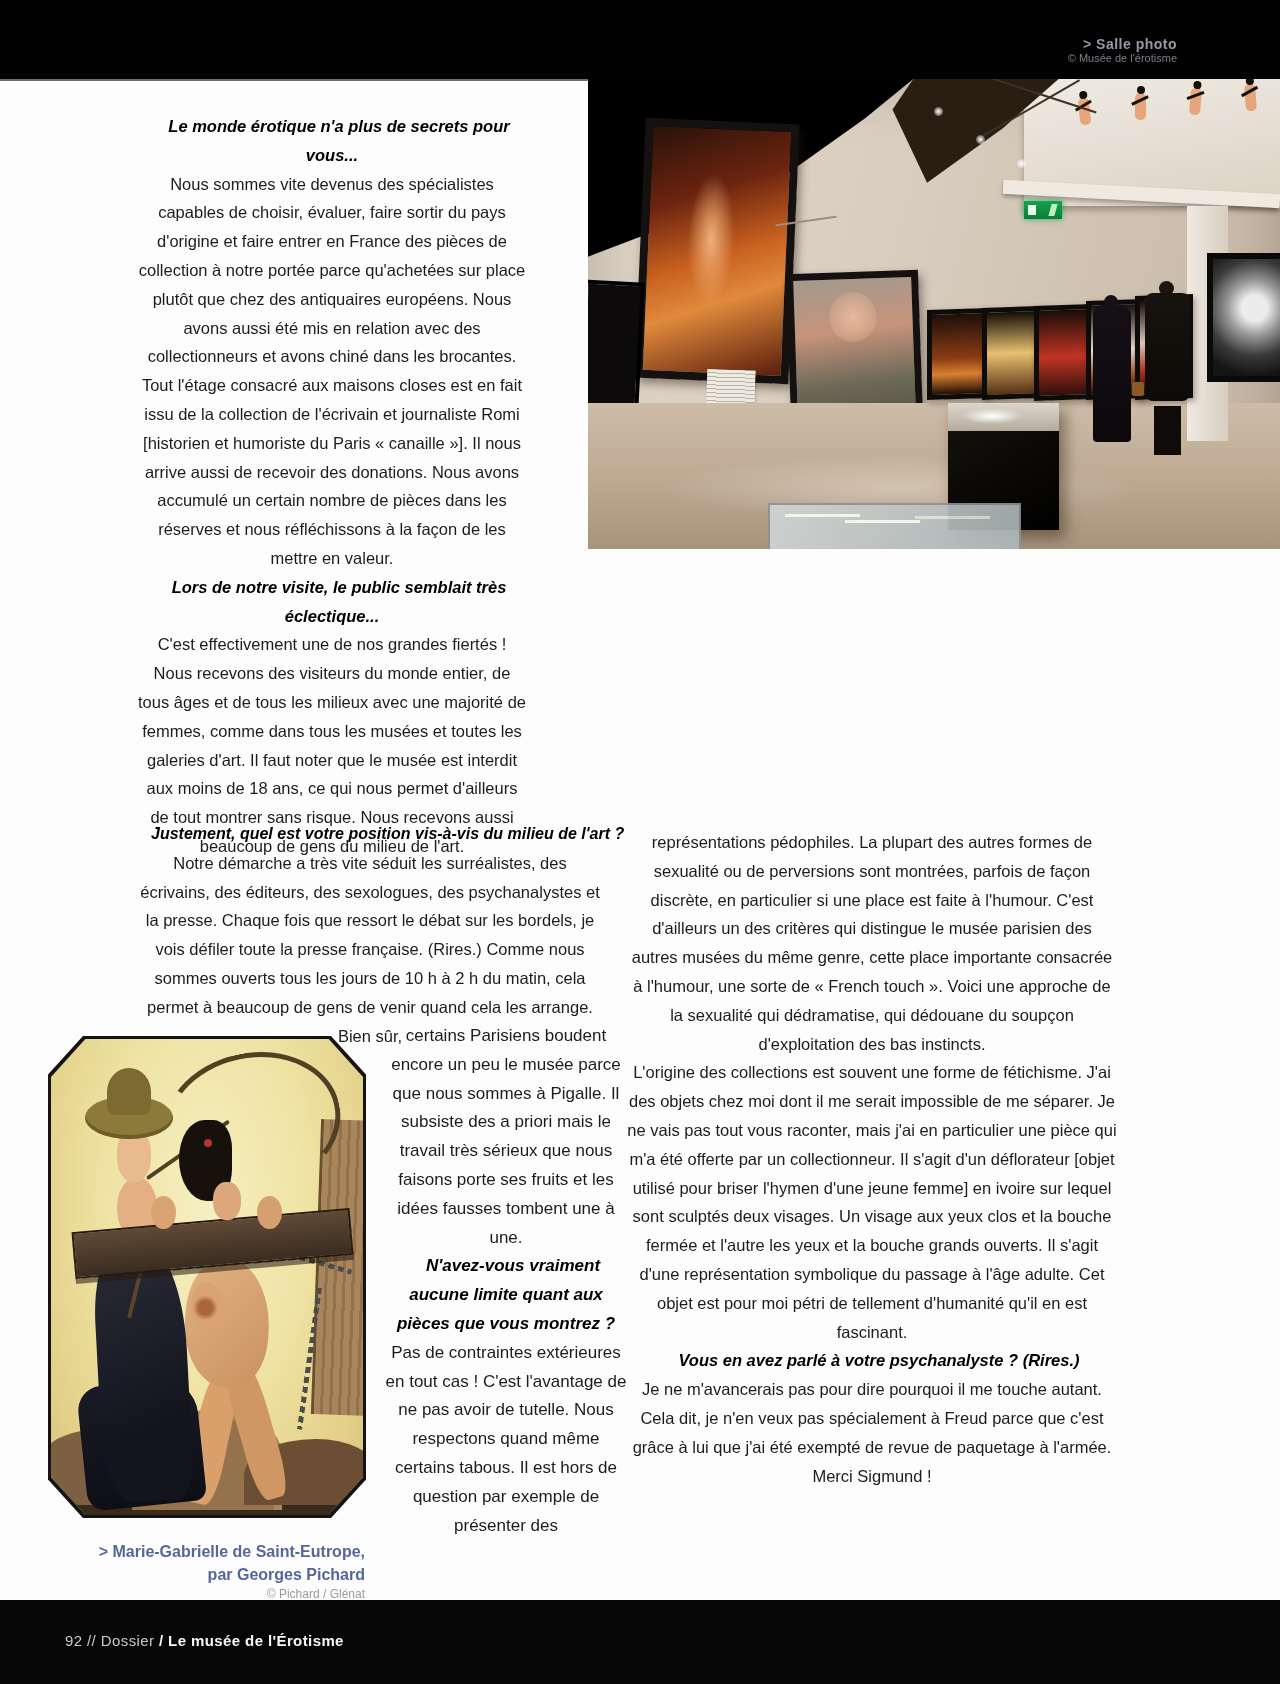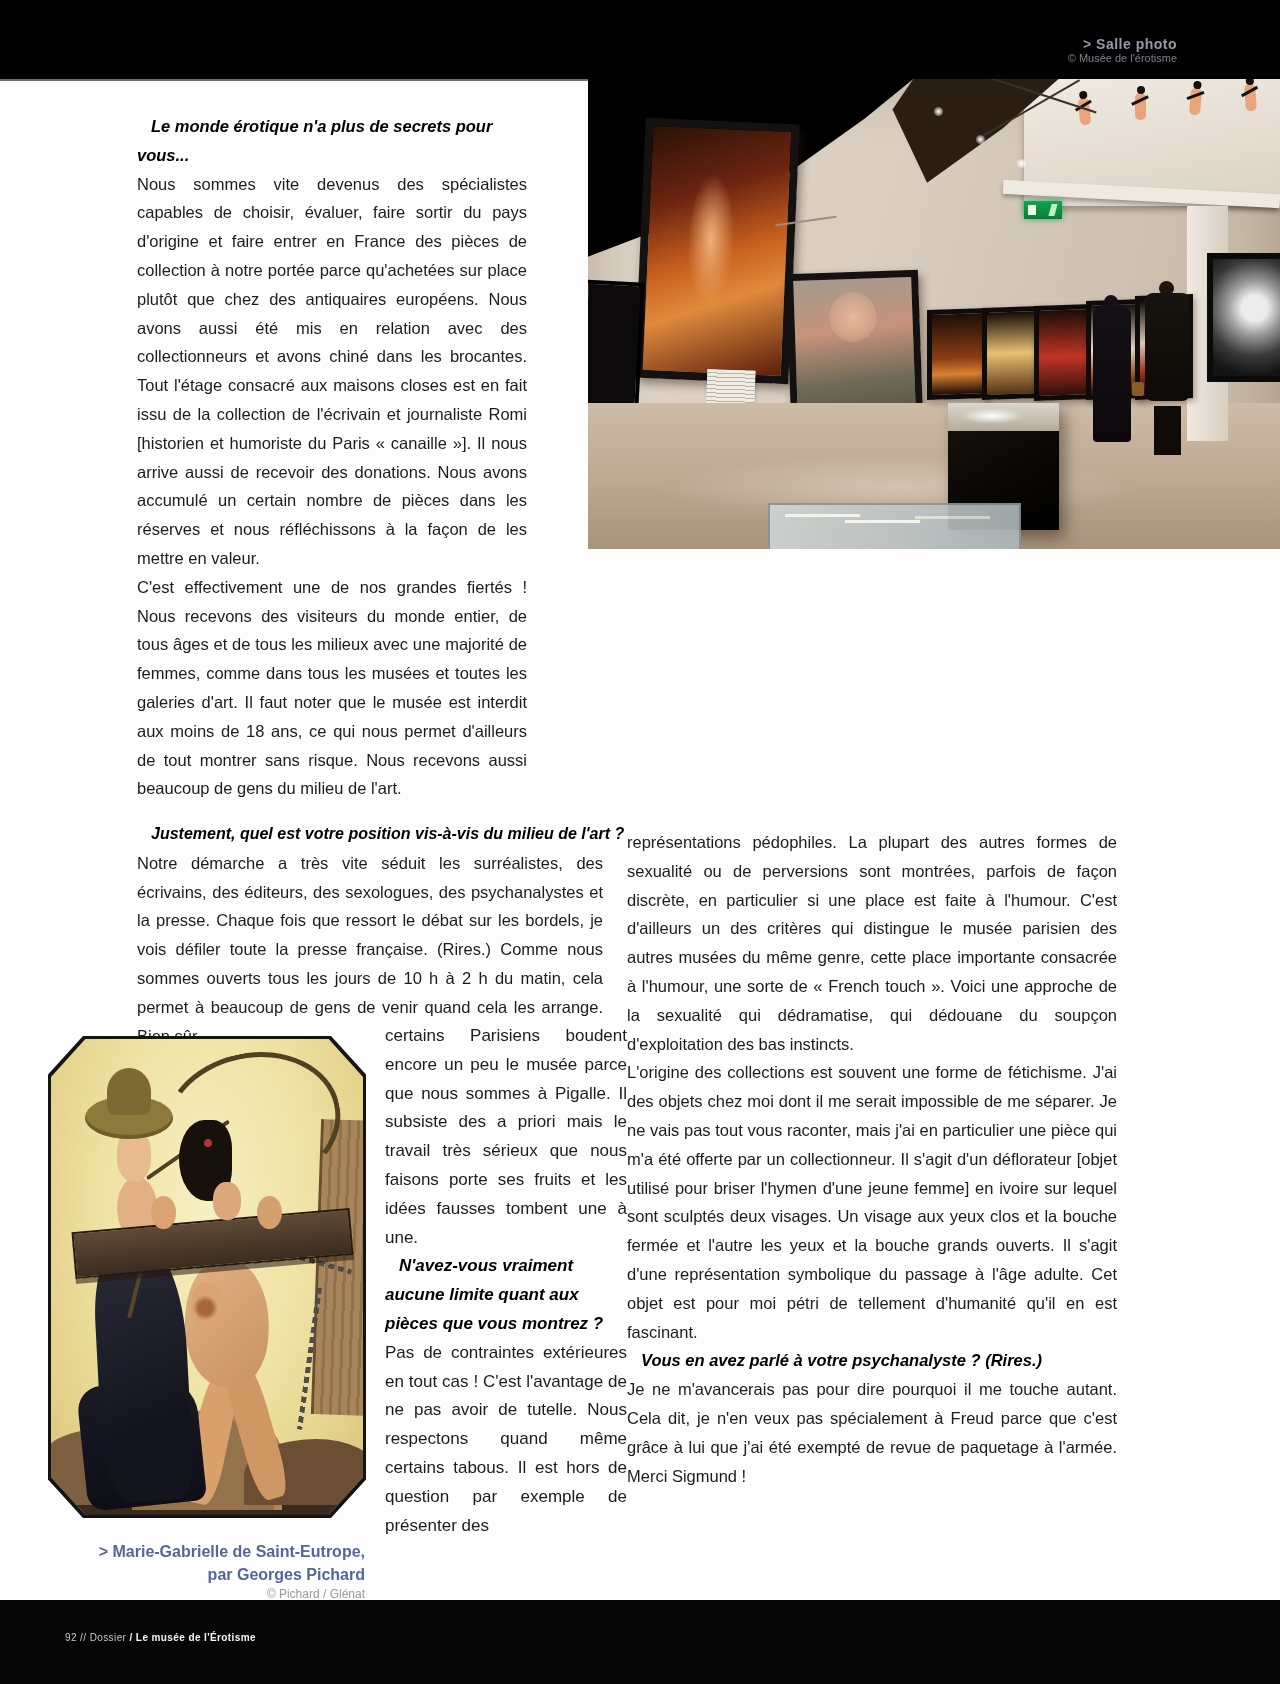--- a/index.html
+++ b/index.html
@@ -6,27 +6,27 @@
   .page{position:relative;width:1280px;height:1684px;background:#fdfdfd;overflow:hidden;
         font-family:"Liberation Sans",sans-serif;color:#1c1c1c;}
   .abs{position:absolute;}
 
   
   .band-top{left:0;top:0;width:1280px;height:79px;background:#020202;border-bottom:2px solid #6e6e6e;}
   .band-bottom{left:0;top:1600px;width:1280px;height:84px;background:#060606;}
   .hdr-label{right:103px;top:36px;text-align:right;line-height:1.15;}
   .hdr-label .t1{font-weight:bold;font-style:normal;font-size:14px;letter-spacing:.5px;color:#9c96a6;}
   .hdr-label .t2{font-size:11px;color:#837d8b;}
-  .footer-text{left:65px;top:1632px;font-size:10px;letter-spacing:.4px;}
+  .footer-text{left:65px;top:1632px;font-size:15px;letter-spacing:.4px;}
   .footer-text .f1{color:#c9c9c9;}
   .footer-text .f2{color:#f7f7f7;font-weight:bold;}
 
   
   .copy{font-size:16.5px;line-height:28.8px;text-align:justify;}
-  .copy p{margin:0;}
+  .copy p{margin:0;text-align:center;}
   .q{font-weight:bold;font-style:italic;color:#000;text-indent:14px;text-align:left;}
   .col-a{left:137px;top:112px;width:390px;}
   .col-b{left:137px;top:820px;width:466px;}
   .col-b .q{white-space:nowrap;font-size:16px;}
   .col-c{left:385px;top:1022px;width:242px;font-size:17px;}
   .col-r{left:627px;top:828px;width:490px;}
 
   
   .quote{left:548px;top:560px;width:580px;text-align:center;font-weight:bold;font-style:italic;
          font-size:36px;line-height:46px;color:#56709c;
@@ -209,20 +209,21 @@
       <div class="bag"></div>
     </div>
     <div class="pedestal"></div>
     <div class="gcase"></div>
   </div>
 
 
   <div class="abs copy col-a">
     <p class="q">Le monde érotique n'a plus de secrets pour vous...</p>
     <p>Nous sommes vite devenus des spécialistes capables de choisir, évaluer, faire sortir du pays d'origine et faire entrer en France des pièces de collection à notre portée parce qu'achetées sur place plutôt que chez des antiquaires européens. Nous avons aussi été mis en relation avec des collectionneurs et avons chiné dans les brocantes. Tout l'étage consacré aux maisons closes est en fait issu de la collection de l'écrivain et journaliste Romi [historien et humoriste du Paris « canaille »]. Il nous arrive aussi de recevoir des donations. Nous avons accumulé un certain nombre de pièces dans les réserves et nous réfléchissons à la façon de les mettre en valeur.</p>
+    <p class="q">Lors de notre visite, le public semblait très éclectique...</p>
     <p>C'est effectivement une de nos grandes fiertés ! Nous recevons des visiteurs du monde entier, de tous âges et de tous les milieux avec une majorité de femmes, comme dans tous les musées et toutes les galeries d'art. Il faut noter que le musée est interdit aux moins de 18 ans, ce qui nous permet d'ailleurs de tout montrer sans risque. Nous recevons aussi beaucoup de gens du milieu de l'art.</p>
   </div>
 
   <div class="abs copy col-b">
     <p class="q">Justement, quel est votre position vis-à-vis du milieu de l'art ?</p>
     <p>Notre démarche a très vite séduit les surréalistes, des écrivains, des éditeurs, des sexologues, des psychanalystes et la presse. Chaque fois que ressort le débat sur les bordels, je vois défiler toute la presse française. (Rires.) Comme nous sommes ouverts tous les jours de 10 h à 2 h du matin, cela permet à beaucoup de gens de venir quand cela les arrange. Bien sûr,</p>
   </div>
 
   <div class="abs copy col-c">
     <p>certains Parisiens boudent encore un peu le musée parce que nous sommes à Pigalle. Il subsiste des a priori mais le travail très sérieux que nous faisons porte ses fruits et les idées fausses tombent une à une.</p>

